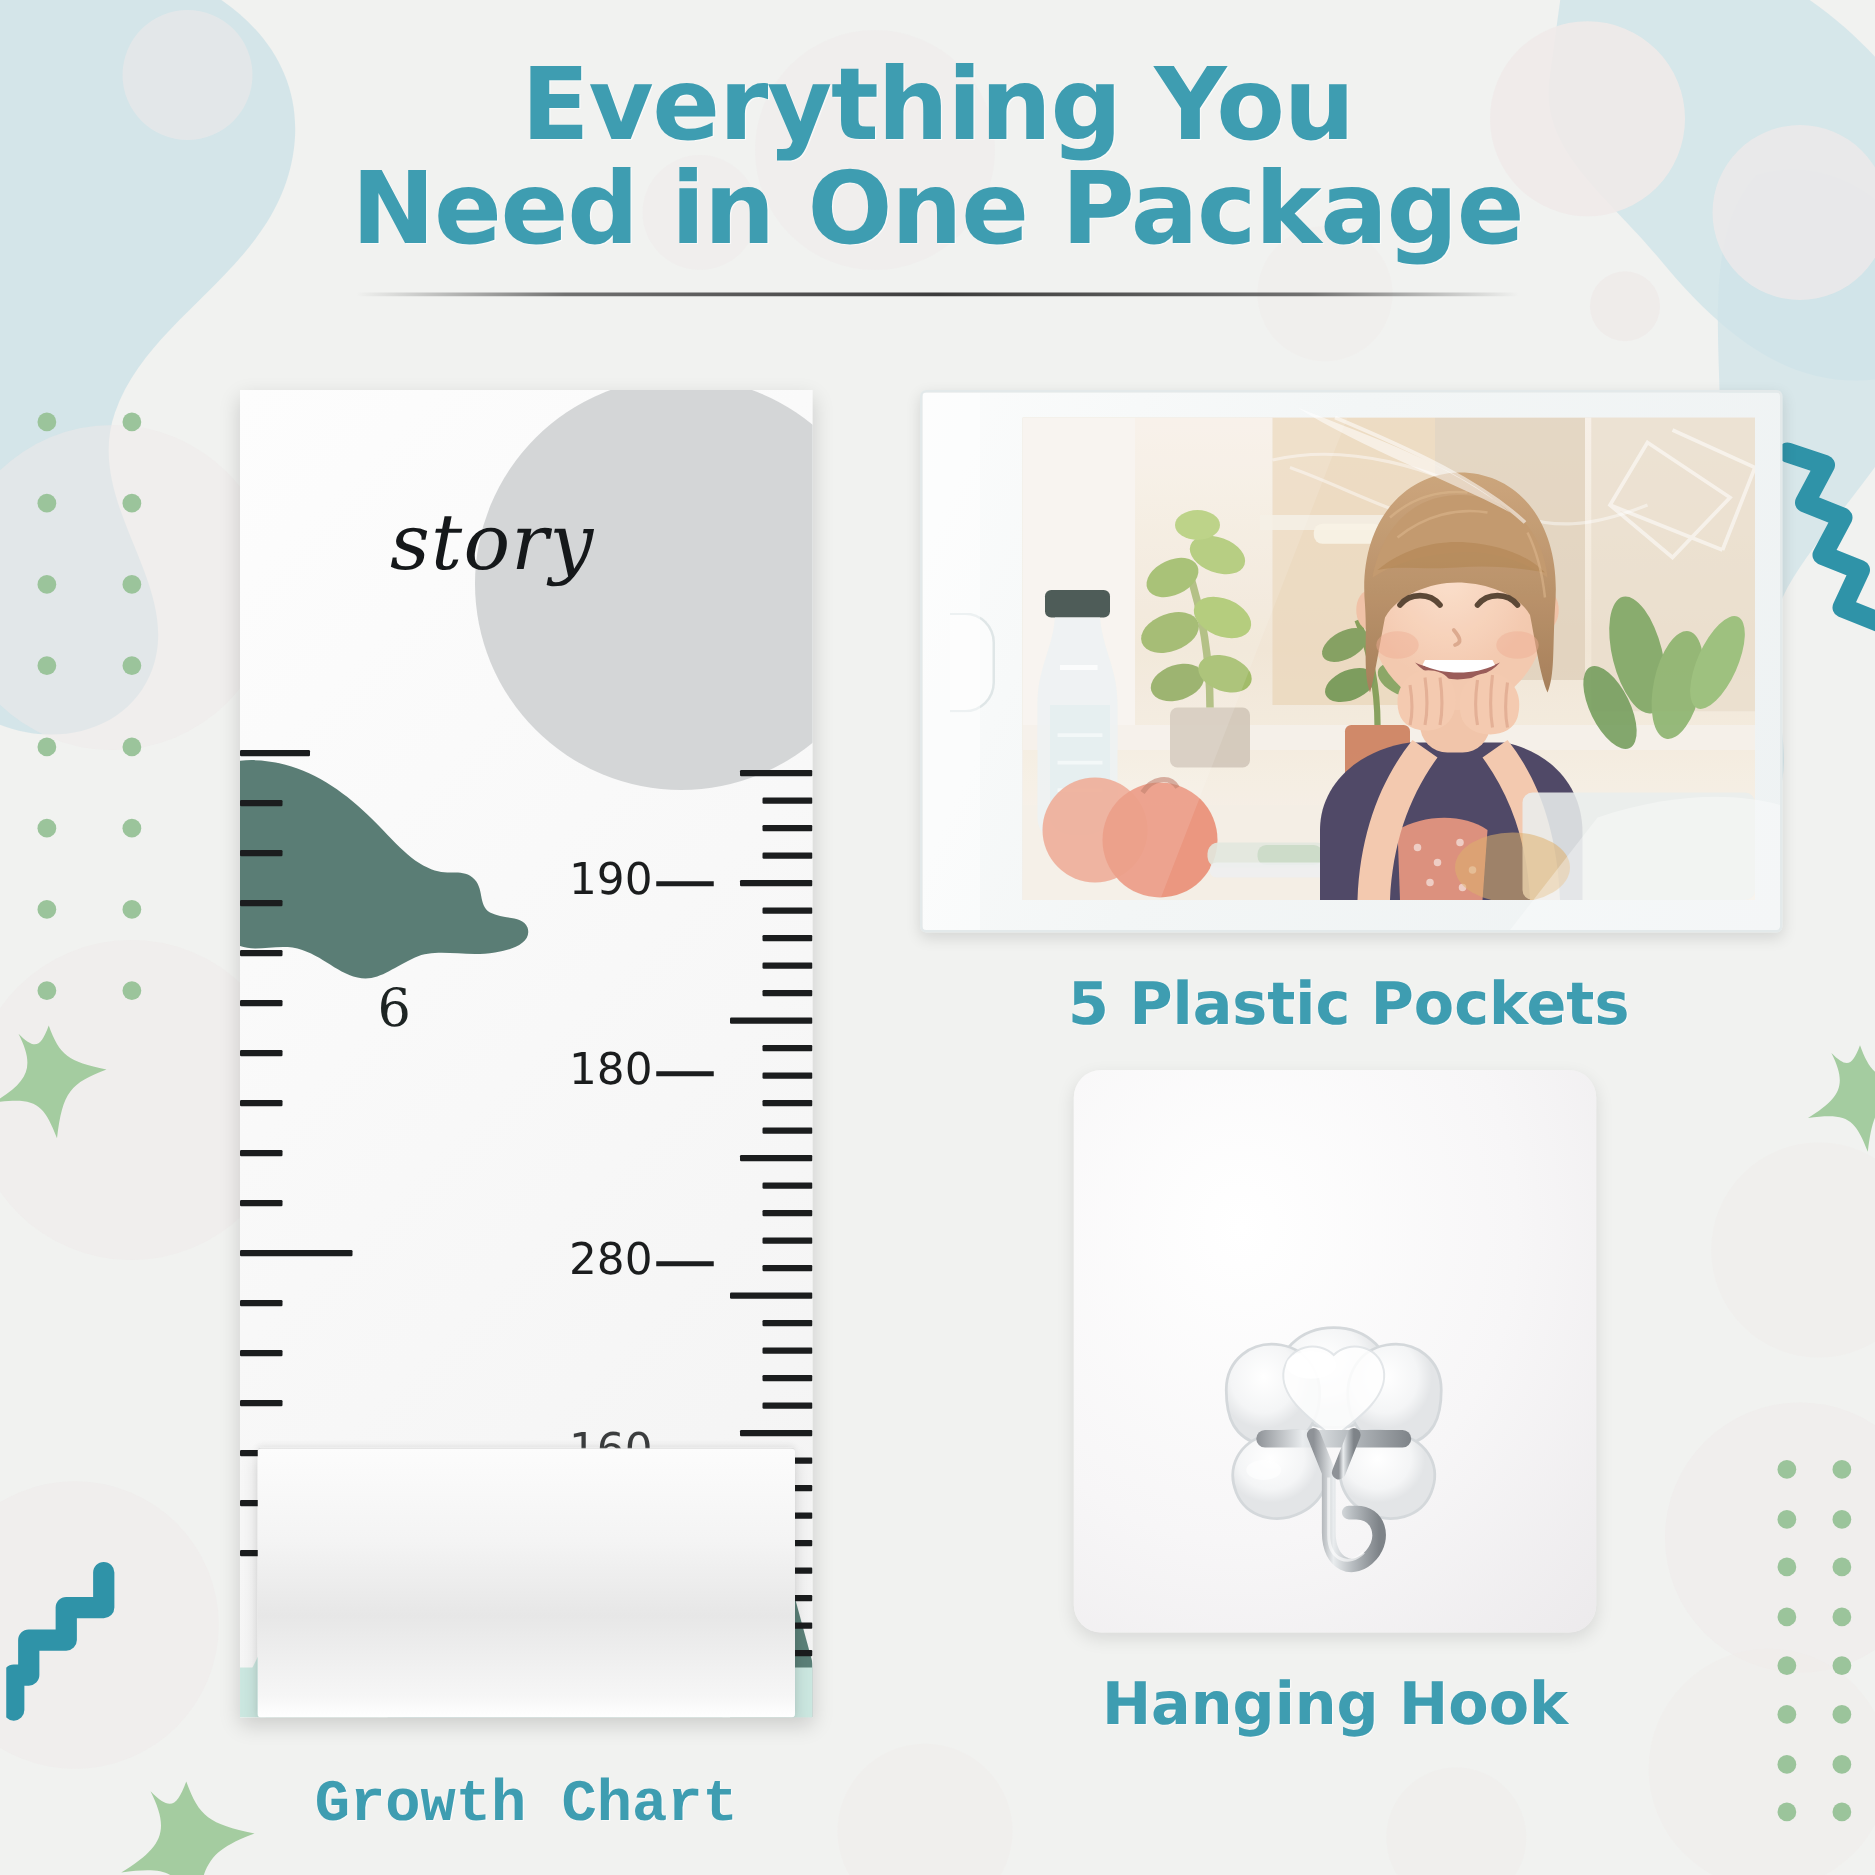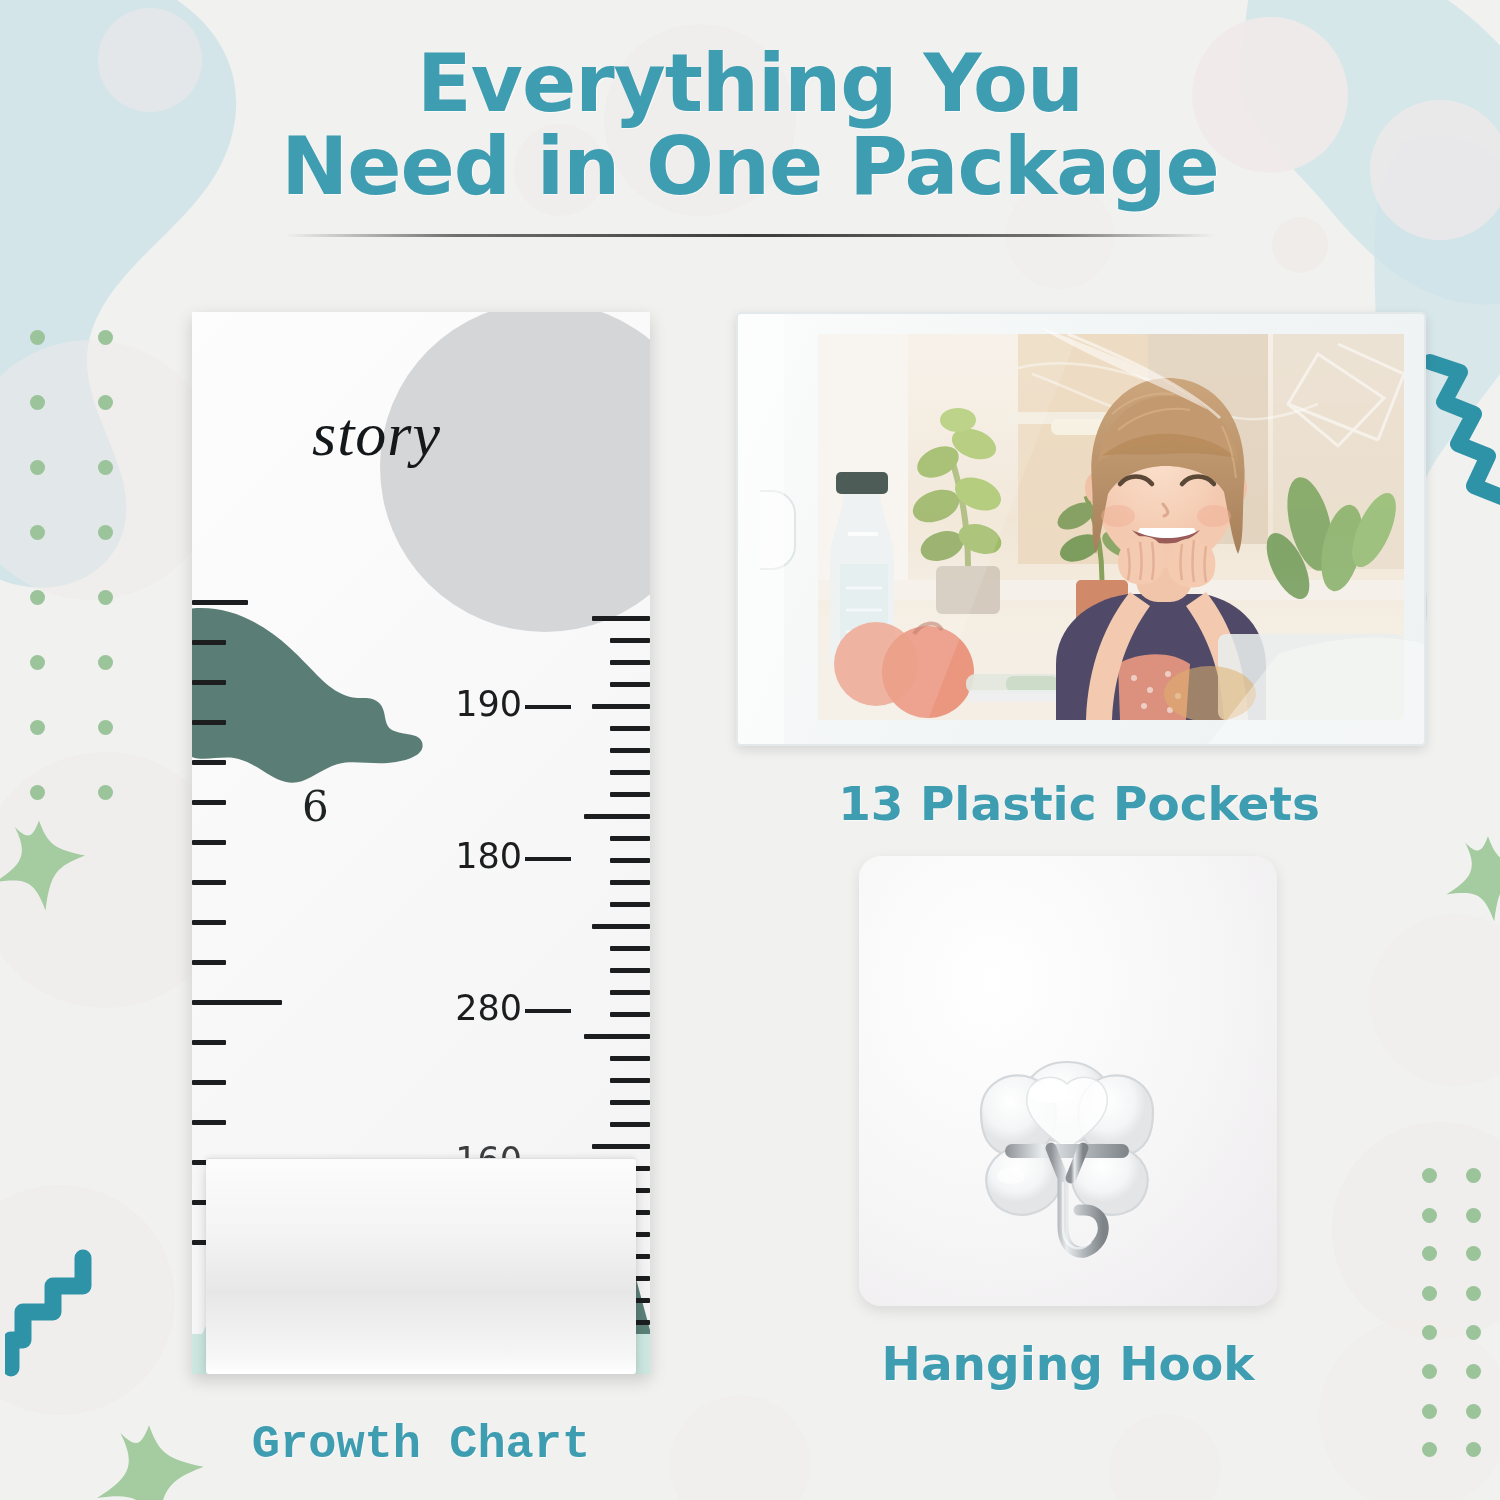--- a/index.html
+++ b/index.html
@@ -53,21 +53,21 @@
   }
   .gc-script{
     position:absolute;left:34px;top:84px;width:400px;
     font-family:"DejaVu Serif", serif;
     font-style:italic;
     color:#15181a;
     font-size:62px;
     line-height:1.04;
     letter-spacing:1px;
   }
-  .gc-script .l2{display:block;padding-left:86px;margin-top:6px;font-family:Liberation Serif, serif;}
+  .gc-script .l2{display:block;padding-left:86px;margin-top:6px;}
 
   
   .ruler{position:absolute;top:0;height:100%;}
   .ruler.left{left:0;width:70px;}
   .ruler.right{right:0;width:70px;}
   .tick{position:absolute;background:#1b1d1e;height:5px;border-radius:1px;}
   .ruler.left .tick{left:0;}
   .ruler.right .tick{right:0;}
 
   .rul-num{
@@ -499,21 +499,21 @@
         </svg>
       </div>
 
       <svg style="position:absolute;inset:0;" width="686" height="430" viewBox="0 0 686 430">
         <path d="M300,12 C360,36 430,60 470,96 C430,74 350,44 300,12 Z" fill="#ffffff" opacity=".55"></path>
         <path d="M330,20 C392,46 448,72 482,104" stroke="#ffffff" stroke-width="3" fill="none" opacity=".55"></path>
         <path d="M540,340 C600,320 650,320 686,330 L686,430 L470,430 Z" fill="#ffffff" opacity=".35"></path>
         <path d="M0,0 L46,0 L46,430 L0,430 Z" fill="#ffffff" opacity=".45"></path>
       </svg>
     </div>
-    <div class="caption pocket-caption">13 Plastic Pockets</div>
+    <div class="caption pocket-caption">5 Plastic Pockets</div>
   </div>
 
   <div class="hook-wrap">
     <div class="hook-card">
       <svg style="position:absolute;left:108px;top:200px;" width="200" height="215" viewBox="0 0 200 215">
         <defs>
           <radialGradient id="petal" cx="40%" cy="32%">
             <stop offset="0%" stop-color="#ffffff"></stop>
             <stop offset="70%" stop-color="#f4f5f6"></stop>
             <stop offset="100%" stop-color="#e3e5e7"></stop>

